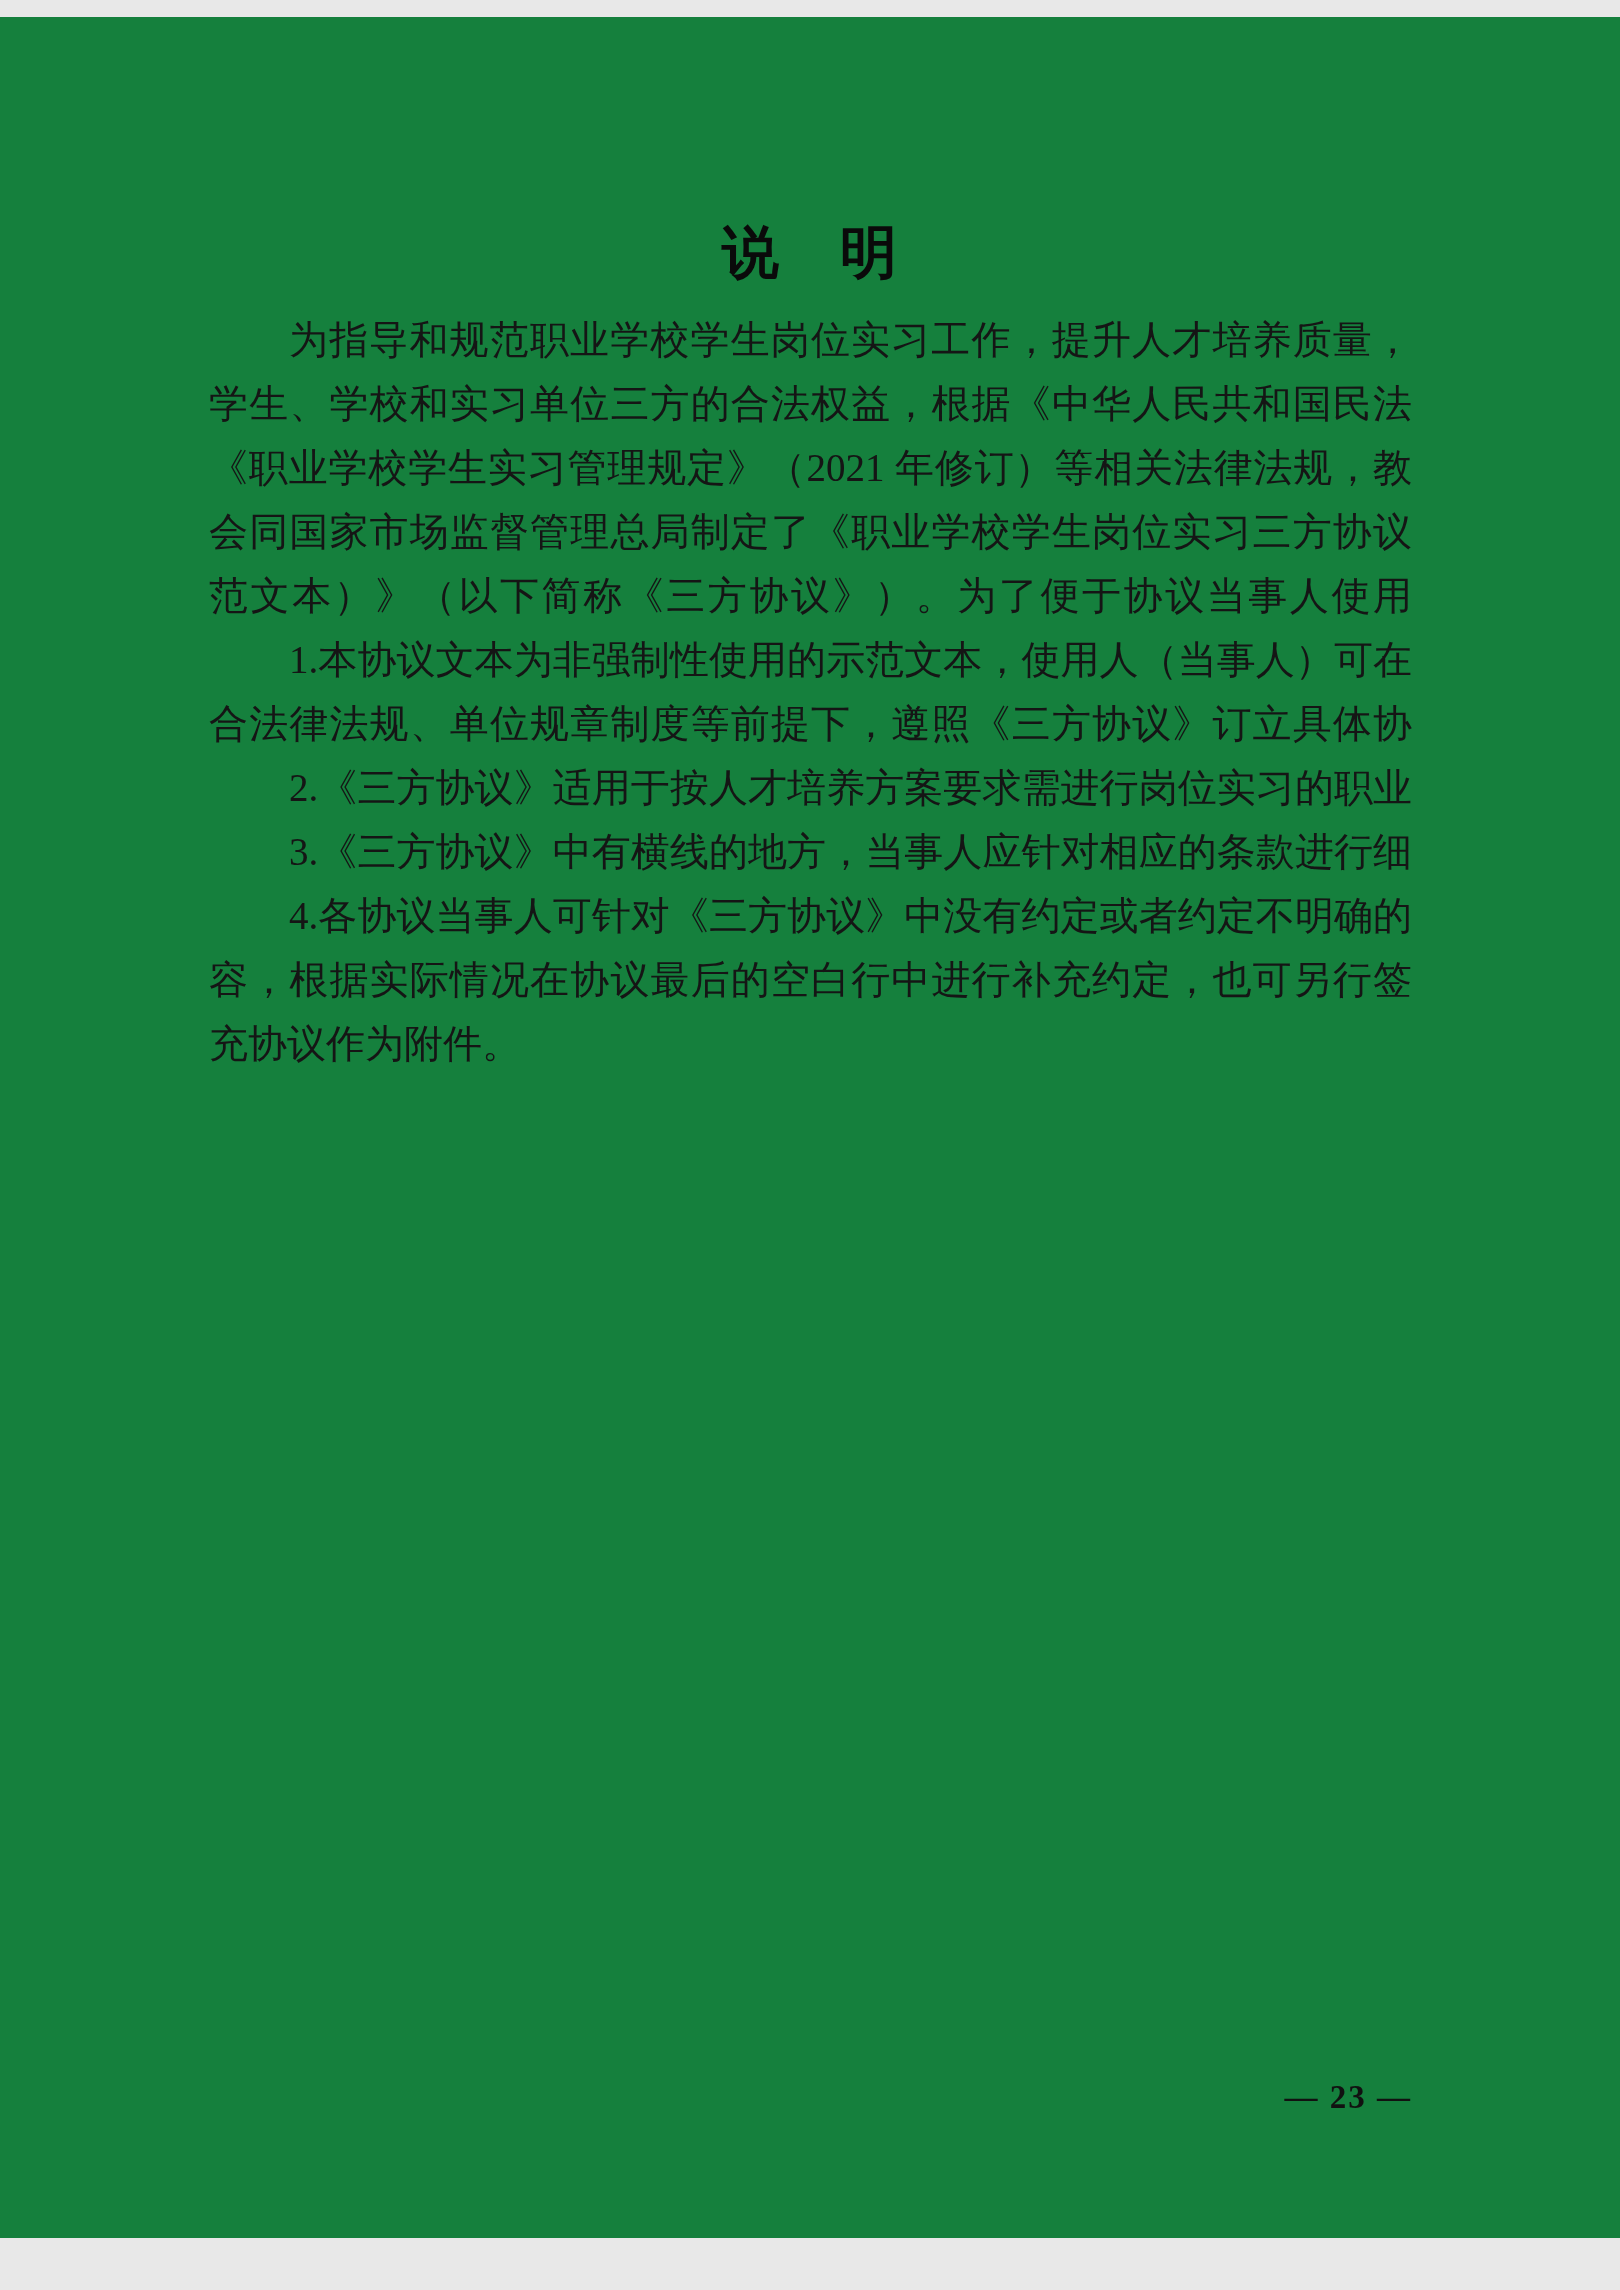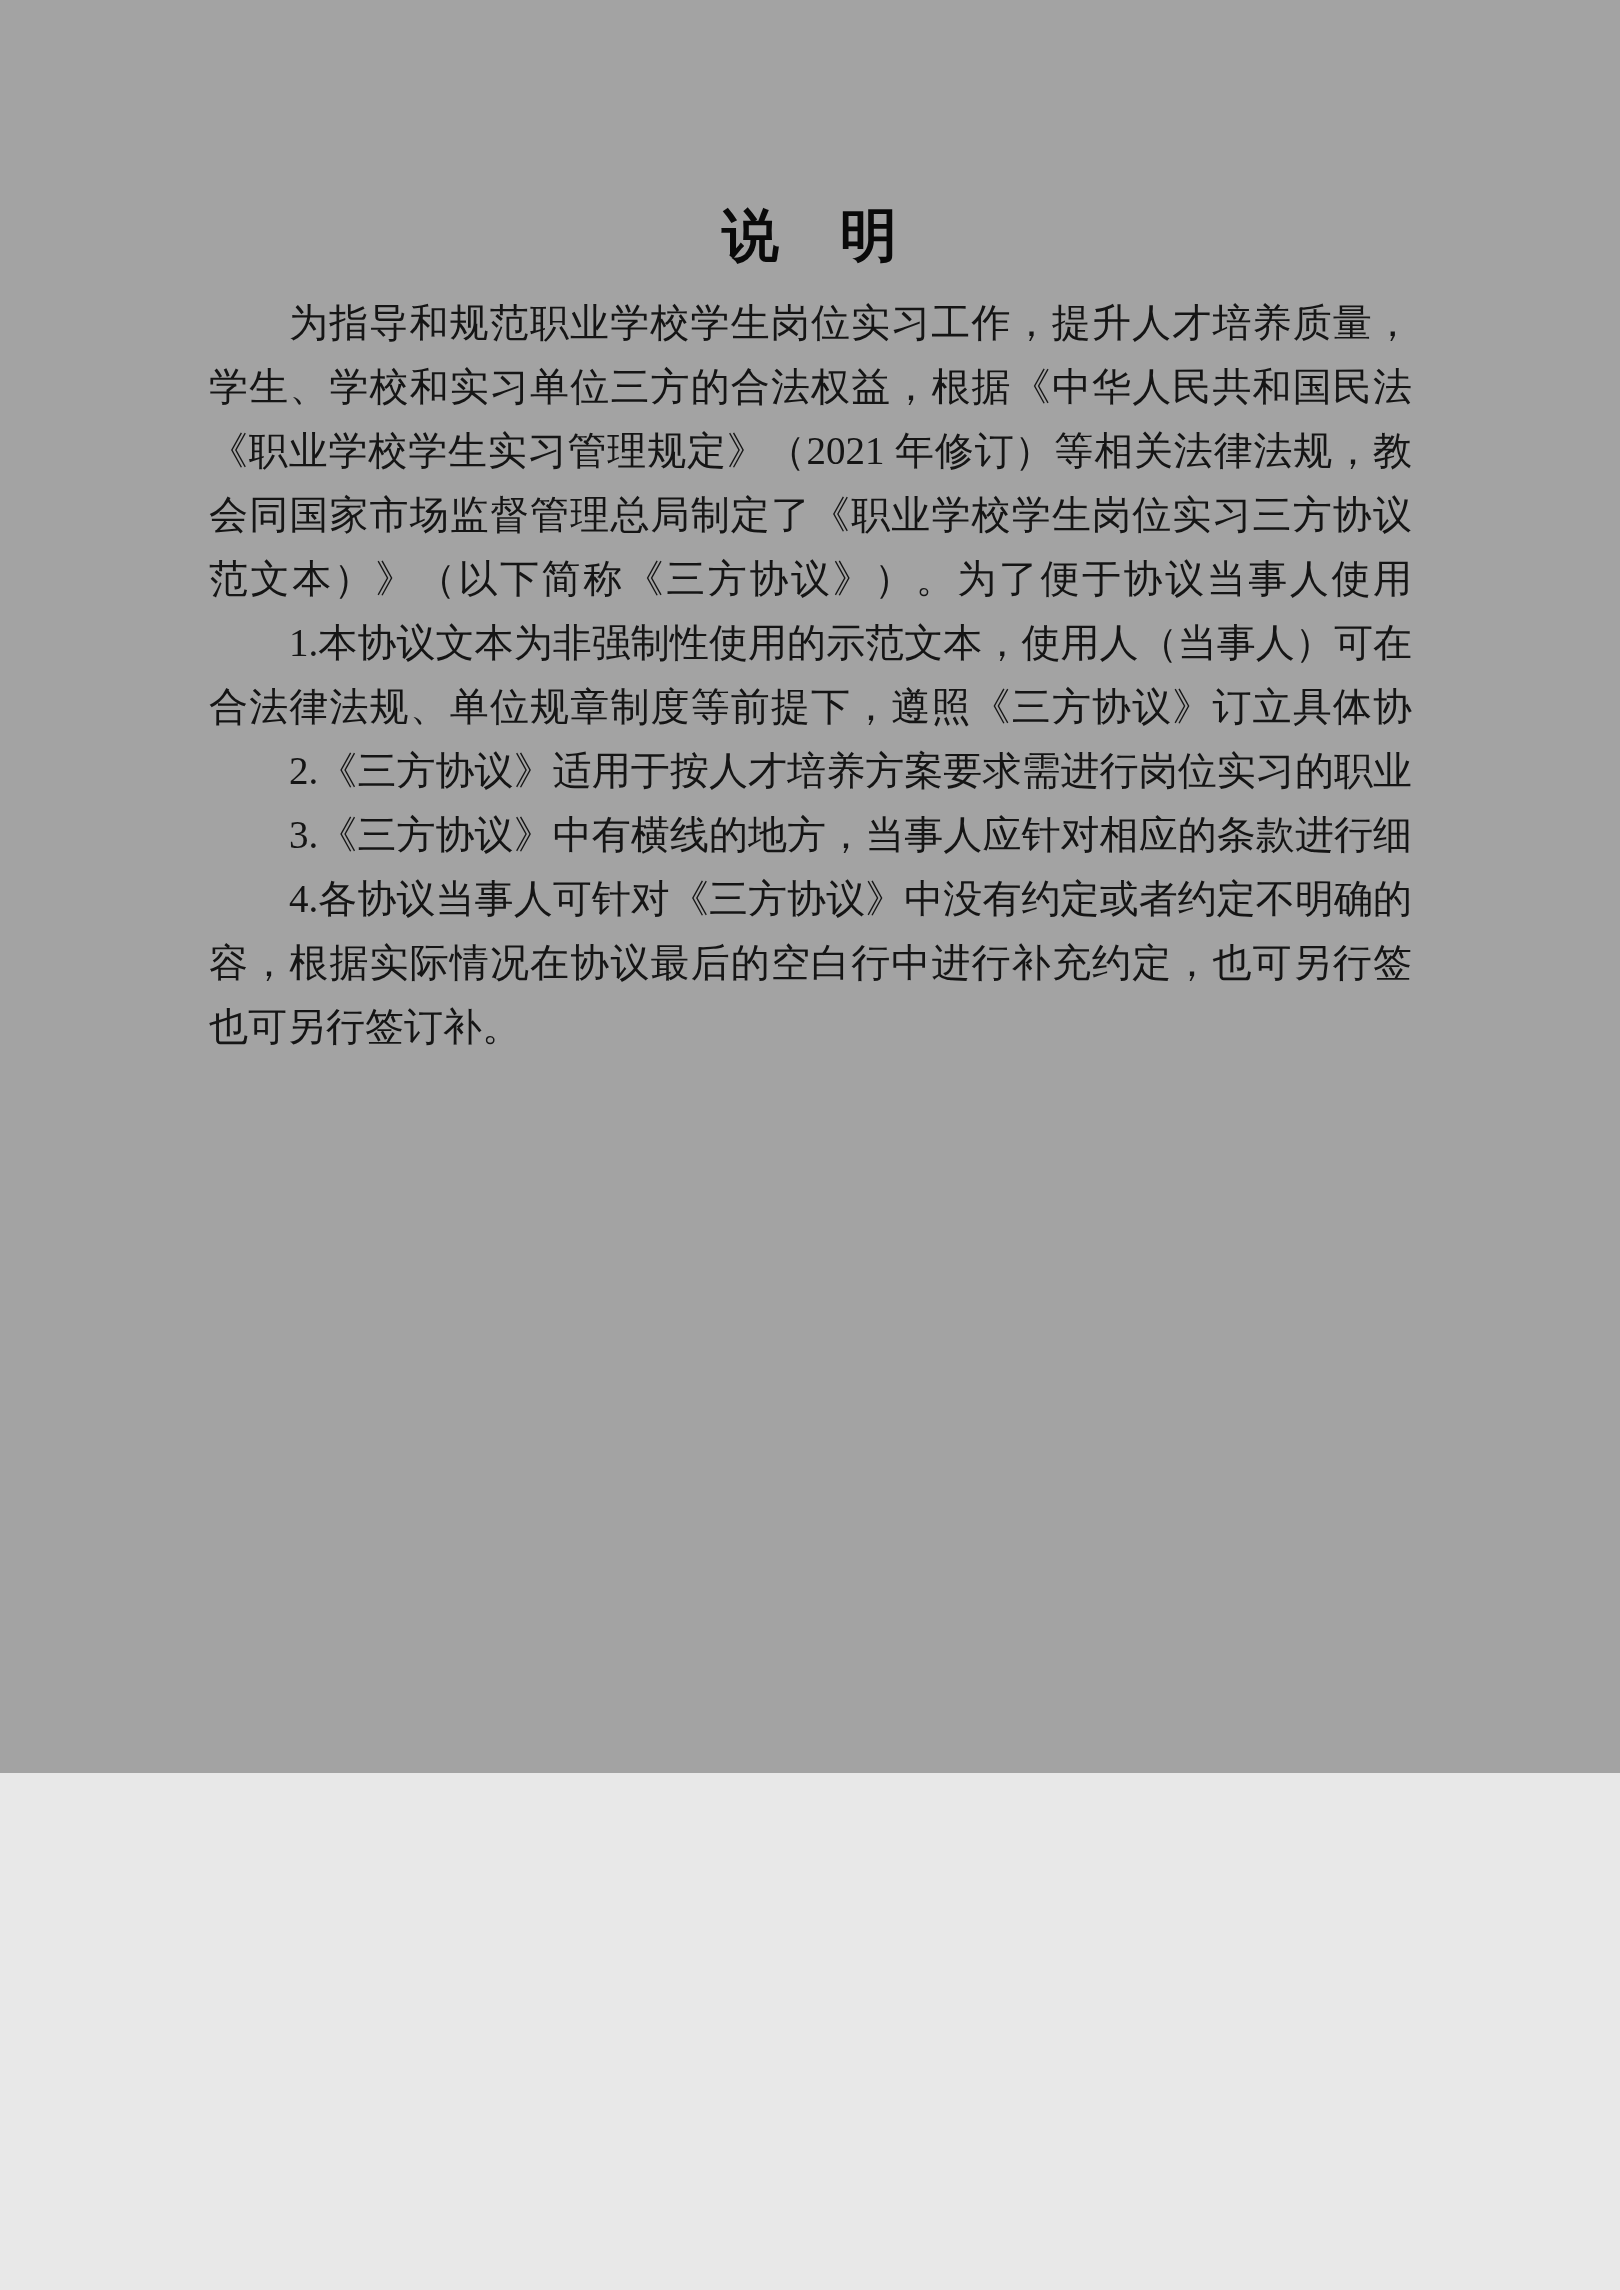--- a/index.html
+++ b/index.html
@@ -3,23 +3,23 @@
 <meta charset="utf-8">
 <style>
   html, body {
     margin: 0;
     padding: 0;
     background: #e8e8e8;
   }
   .page {
     position: relative;
     width: 1620px;
-    height: 1773px;
-    margin: 0 auto;
-    background: #a3a3a3;
+    height: 2221px;
+    margin: 17px auto;
+    background: #15803d;
     color: #111111;
     overflow: hidden;
   }
   .doc-title {
     position: absolute;
     top: 201px;
     left: 209px;
     width: 1203px;
     text-align: center;
     font-family: "Liberation Sans", sans-serif;
@@ -76,18 +76,18 @@
       <div class="line">学生、学校和实习单位三方的合法权益，根据《中华人民共和国民法典》</div>
       <div class="line">《职业学校学生实习管理规定》（2021 年修订）等相关法律法规，教育部</div>
       <div class="line">会同国家市场监督管理总局制定了《职业学校学生岗位实习三方协议（示</div>
       <div class="line">范文本）》（以下简称《三方协议》）。为了便于协议当事人使用《三方</div>
       <div class="line indent">1.本协议文本为非强制性使用的示范文本，使用人（当事人）可在符</div>
       <div class="line">合法律法规、单位规章制度等前提下，遵照《三方协议》订立具体协议，</div>
       <div class="line indent">2.《三方协议》适用于按人才培养方案要求需进行岗位实习的职业学</div>
       <div class="line indent">3.《三方协议》中有横线的地方，当事人应针对相应的条款进行细化、</div>
       <div class="line indent">4.各协议当事人可针对《三方协议》中没有约定或者约定不明确的内</div>
       <div class="line">容，根据实际情况在协议最后的空白行中进行补充约定，也可另行签订补</div>
-      <div class="line para-end">也可另行签订补。</div>
+      <div class="line para-end">充协议作为附件。</div>
     </div>
 
   <div class="page-number">— 23 —</div>
 </div>
 
 
 </body></html>

